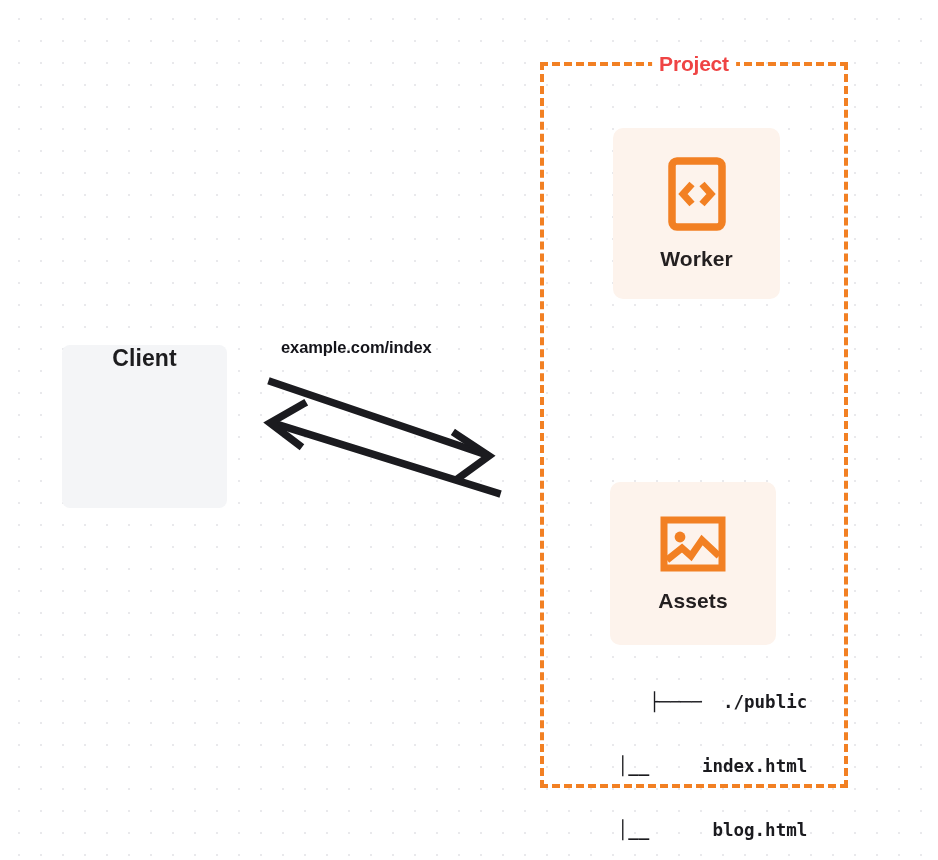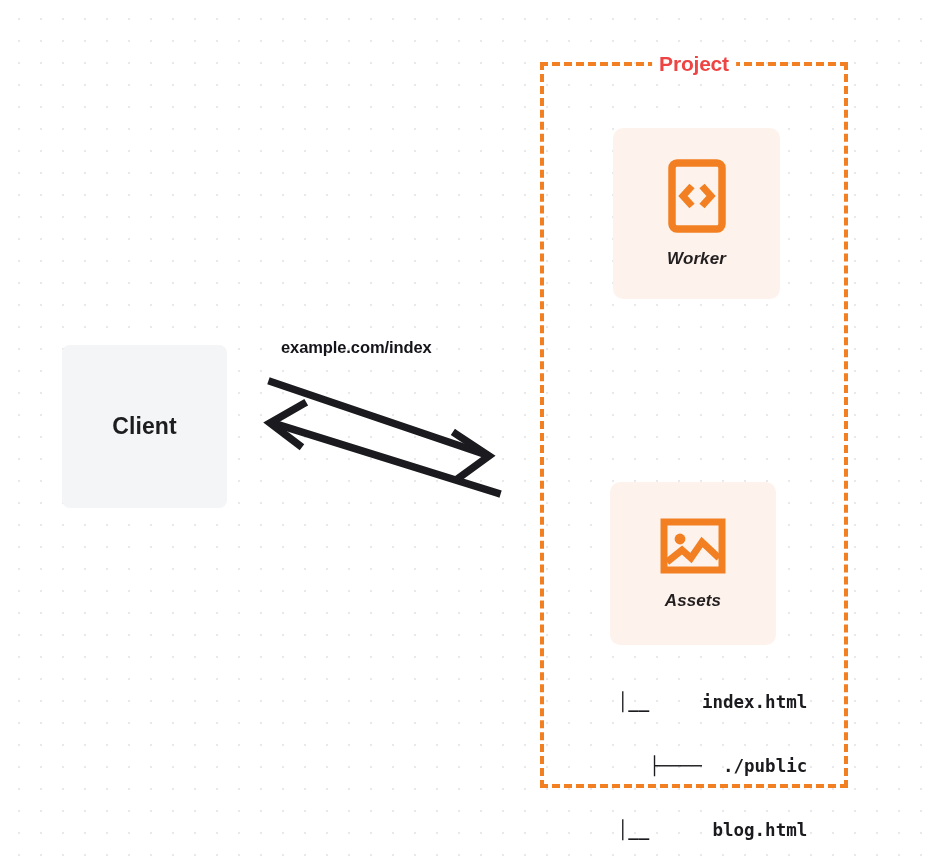--- a/index.html
+++ b/index.html
@@ -26,21 +26,21 @@
   
   .client-box {
     position: absolute;
     left: 62px;
     top: 345px;
     width: 165px;
     height: 163px;
     background: #f4f5f7;
     border-radius: 8px;
     display: flex;
-    align-items: center;
+    align-items: flex-start;
     justify-content: center;
   }
   .client-label {
     font-size: 23px;
     font-weight: bold;
     color: #1d1d1f;
     letter-spacing: .1px;
   }
 
   
@@ -108,25 +108,24 @@
     top: 482px;
     width: 166px;
     height: 163px;
     justify-content: center;
   }
   .card-icon {
     display: block;
     margin-bottom: 16px;
   }
   .card-label {
-    font-size: 17px;
+    font-size: 21px;
     font-weight: bold;
     color: #231f20;
     letter-spacing: .1px;
-    font-style: italic;
   }
 
   
   .file-tree {
     position: absolute;
     left: 586px;
     top: 650px;
     font-family: "DejaVu Sans Mono", monospace;
     font-size: 17.5px;
     font-weight: bold;
@@ -177,19 +176,19 @@
   <div class="card card-assets">
     <svg class="card-icon" width="66" height="58" viewBox="0 0 66 58">
       <rect x="4" y="5" width="58" height="48" fill="none" stroke="#f28023" stroke-width="7"></rect>
       <circle cx="20" cy="22" r="5.4" fill="#f28023"></circle>
       <polyline points="7,45 22,33 31,41 42,25 59,41" fill="none" stroke="#f28023" stroke-width="7" stroke-linejoin="miter" stroke-linecap="butt"></polyline>
     </svg>
     <span class="card-label">Assets</span>
   </div>
 
   <div class="file-tree">
+    <span class="tree-row">├────  ./public</span>
     <span class="tree-row">   │__     index.html</span>
-    <span class="tree-row">├────  ./public</span>
     <span class="tree-row">   │__      blog.html</span>
     
   </div>
 
 </div>
 
 </body></html>

